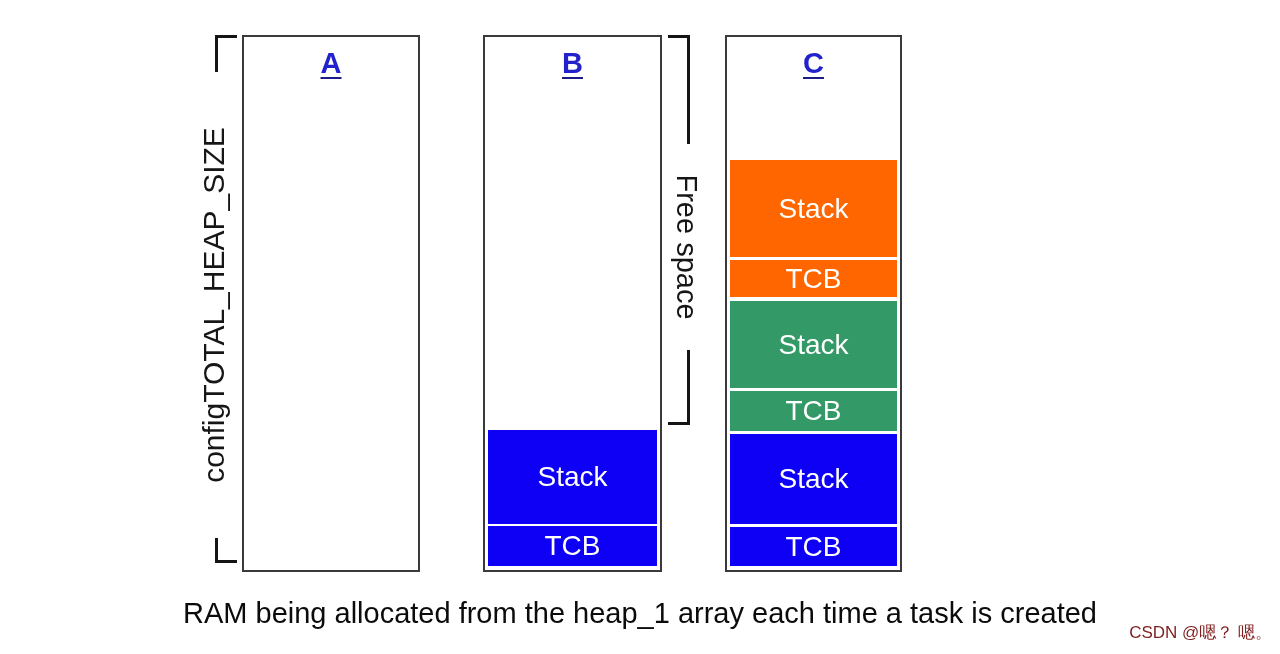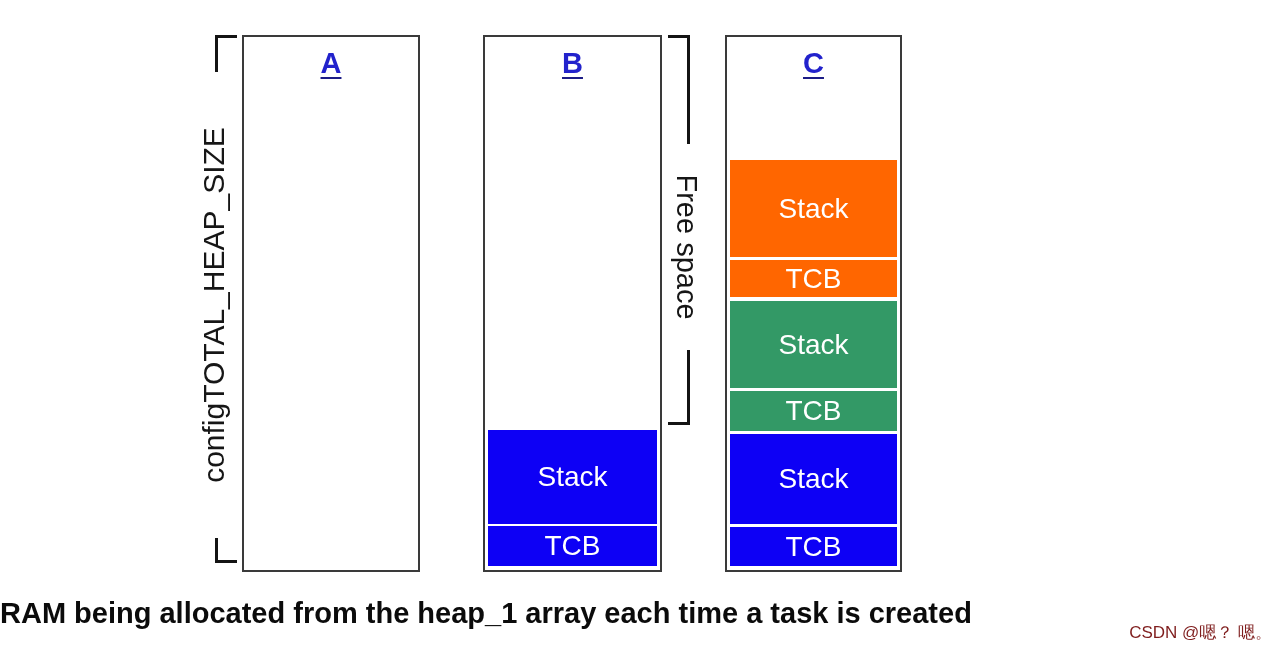--- a/index.html
+++ b/index.html
@@ -61,22 +61,22 @@
   }
   .vlabel-right{
     width:206px;height:36px;line-height:36px;
     left:584px;top:229px;
     font-size:29px;
     transform:rotate(90deg);
   }
   
   .caption{
     position:absolute;left:0;top:597px;width:1280px;
-    text-align:left;
-    font-size:29px;font-weight:bold;color:#0b0b0b;
+    text-align:center;
+    font-size:29px;font-weight:normal;color:#0b0b0b;
   }
   .watermark{
     position:absolute;right:8px;top:621px;
     font-size:17px;color:#7f1d1d;
   }
 </style>
 </head>
 <body>
 
 <div class="canvas">

